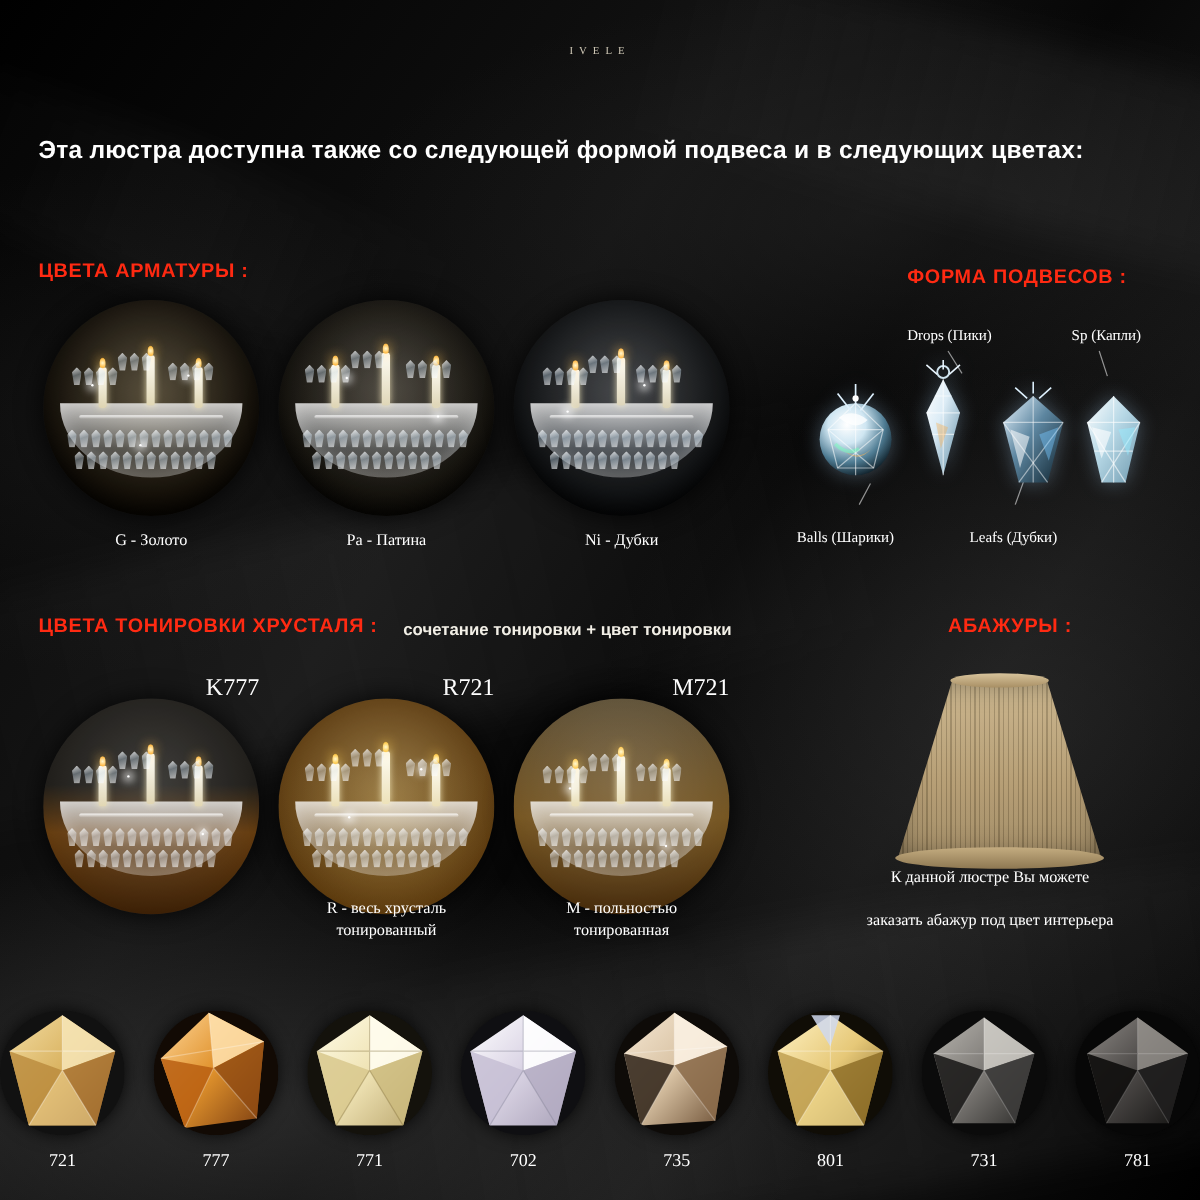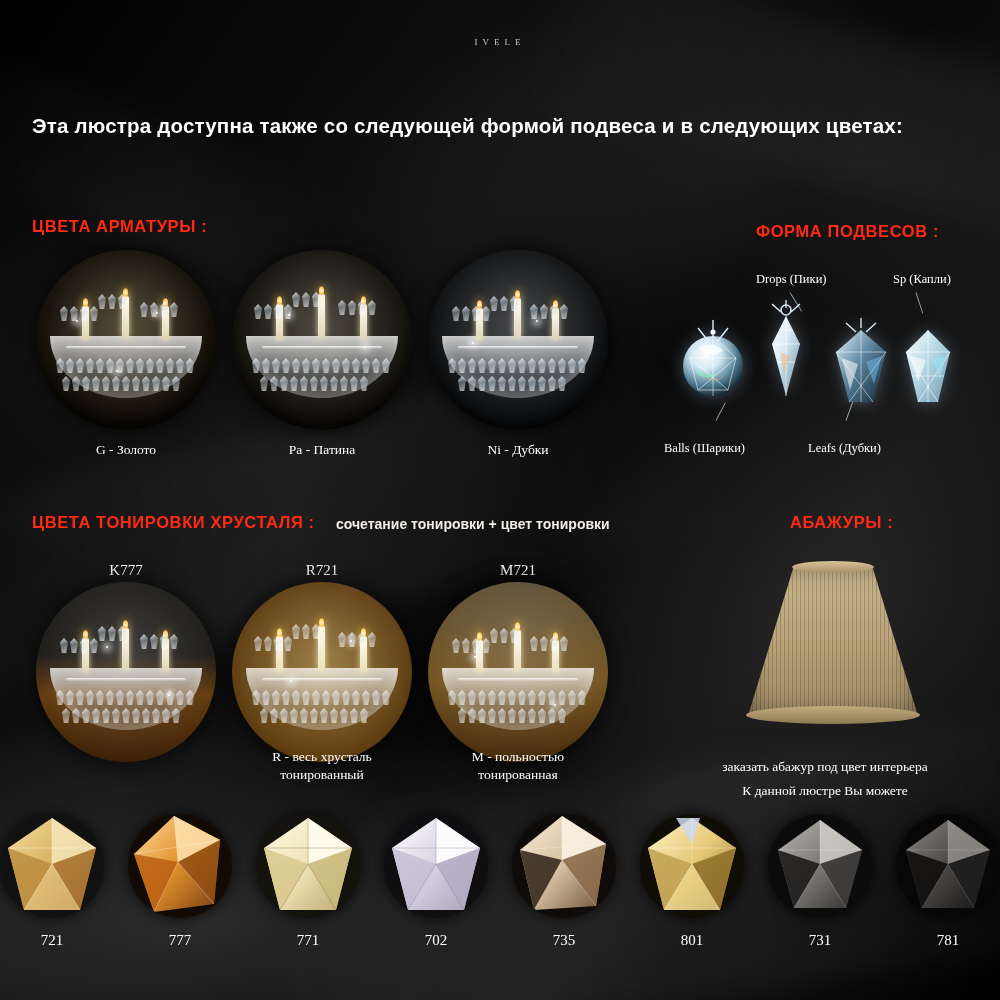--- a/index.html
+++ b/index.html
@@ -72,22 +72,22 @@
     position: absolute; border-radius: 50%;
     overflow: hidden;
     box-shadow: 0 0 22px rgba(0,0,0,.85);
   }
   .caption {
     position: absolute; text-align: center; color: #ffffff;
     font-size: 13.5px; line-height: 1.35;
     font-family: "Liberation Serif", serif;
   }
   .label-top {
-    position: absolute; text-align: center; color: #ffffff;
-    font-size: 15px; font-family: "Liberation Serif", serif;
+    position: absolute; text-align: right; color: #ffffff;
+    font-size: 20px; font-family: "Liberation Serif", serif;
   }
 
   
   .chand { position:absolute; inset:0; }
   .chand .bg { position:absolute; inset:0; background: radial-gradient(circle at 50% 40%, #2a2a2a, #000 75%); }
   .arm {
     position: absolute; border-radius: 2px;
     background: linear-gradient(180deg, rgba(255,255,255,.85), rgba(170,170,170,.25));
   }
   .candle {
@@ -143,21 +143,21 @@
     background: linear-gradient(180deg, #d8c49c, #a88f64);
   }
   .shade-bottom {
     position:absolute; left: -1%; bottom: -8px; width: 102%; height: 18px;
     border-radius: 50%;
     background: linear-gradient(180deg, #c4ac80, #8e7852);
   }
 
   
   .swatch-row {
-    position: absolute; left: 0; top: 814px; width: 1000px;
+    position: absolute; left: 0; top: 842px; width: 1000px;
     display: flex; justify-content: center; gap: 24px; align-items: flex-end;
   }
   .swatch { width: 104px; display: flex; flex-direction: column; align-items: center; }
   .sw-circle {
     width: 104px; height: 104px; border-radius: 50%;
     position: relative; overflow: hidden;
     box-shadow: 0 0 14px rgba(0,0,0,.8), inset 0 0 18px rgba(0,0,0,.55);
   }
   .sw-facets { position:absolute; inset:0; }
   .sw-label {
@@ -695,21 +695,21 @@
 тонированная</div>
 
   <div class="sec-title" style="left:790px; top:513px;">АБАЖУРЫ :</div>
 
   <div class="shade" style="left:748px; top:566px; width:170px; height:150px;">
     <div class="shade-body"></div>
     <div class="shade-top"></div>
     <div class="shade-bottom"></div>
   </div>
 
-  <div class="caption" style="left:660px; top:782px; width:330px;">К данной люстре Вы можете</div>
+  <div class="caption" style="left:660px; top:722px; width:330px;">К данной люстре Вы можете</div>
   <div class="caption" style="left:650px; top:758px; width:350px;">заказать абажур под цвет интерьера</div>
 
   <div class="swatch-row">
 
     <div class="swatch">
       <div class="sw-circle">
         <svg class="sw-facets" viewBox="0 0 104 104" width="104" height="104">
           <defs>
               <linearGradient id="s0" x1="0" y1="0" x2="1" y2="1">
                 <stop offset="0%" stop-color="#f2dca2"></stop>

